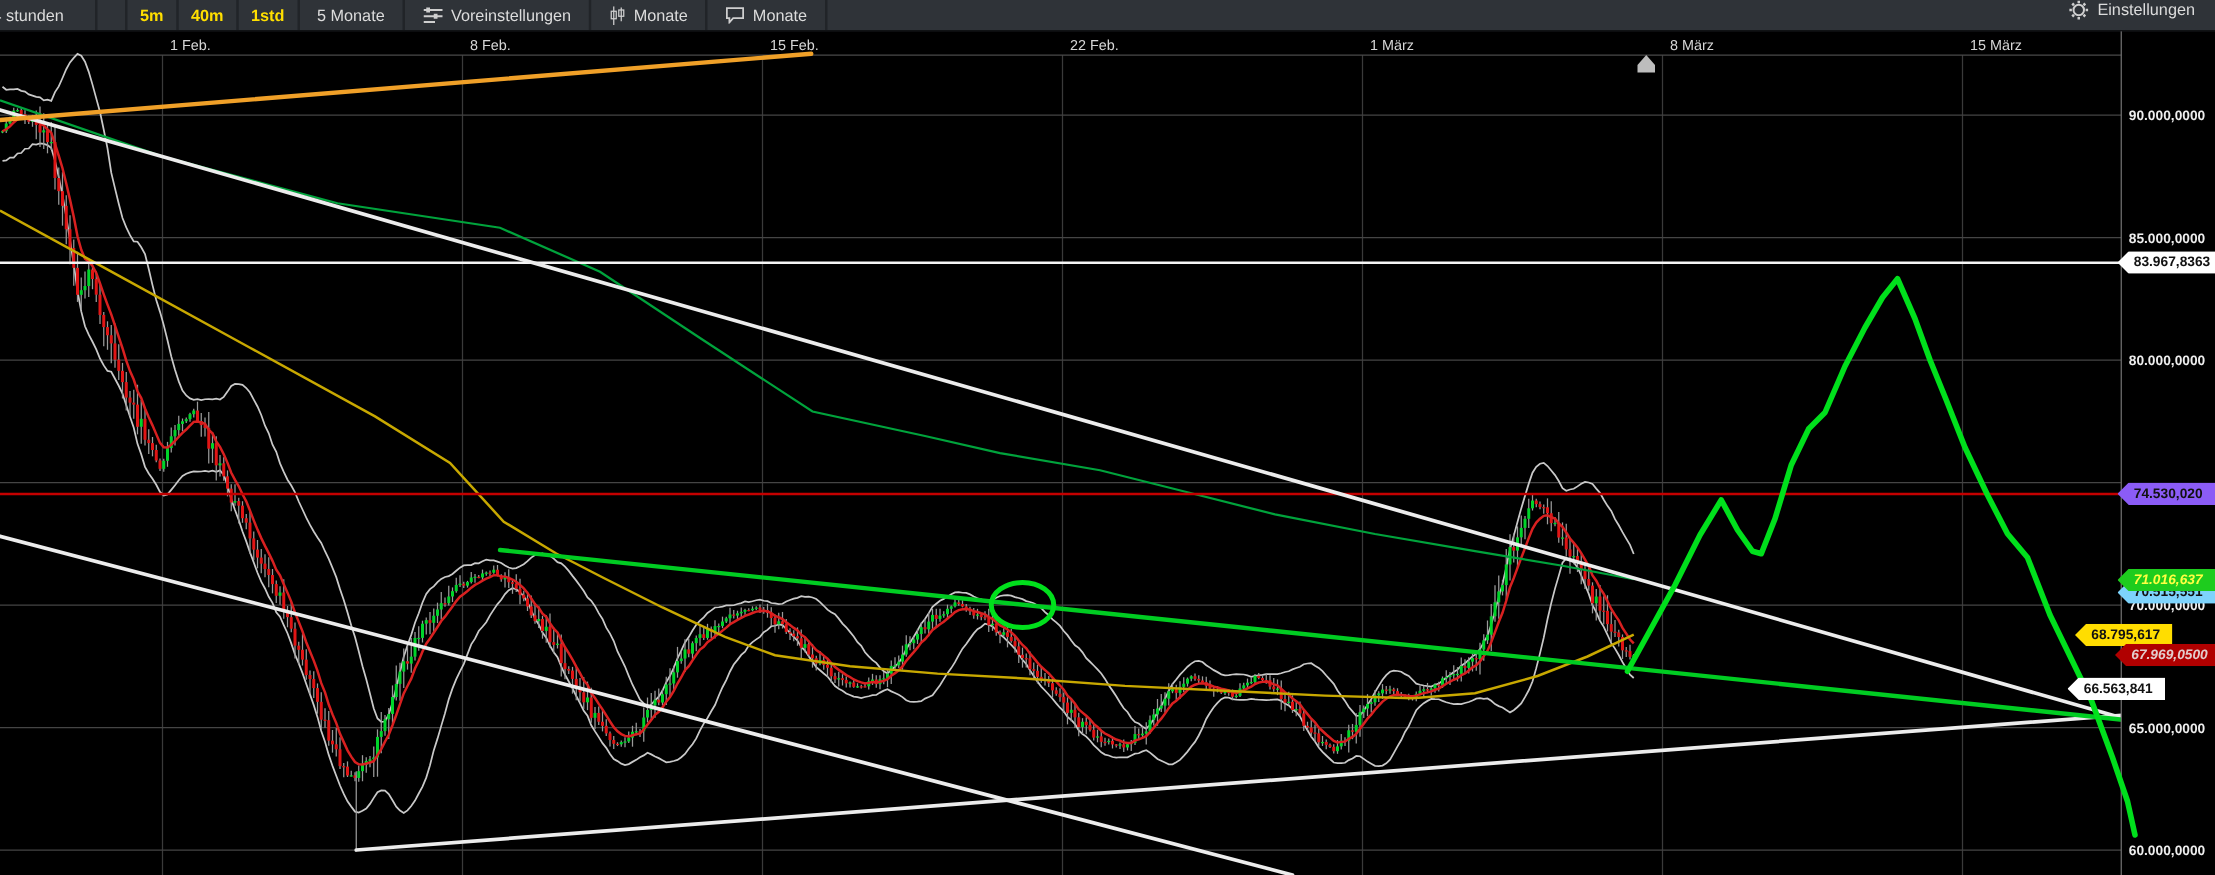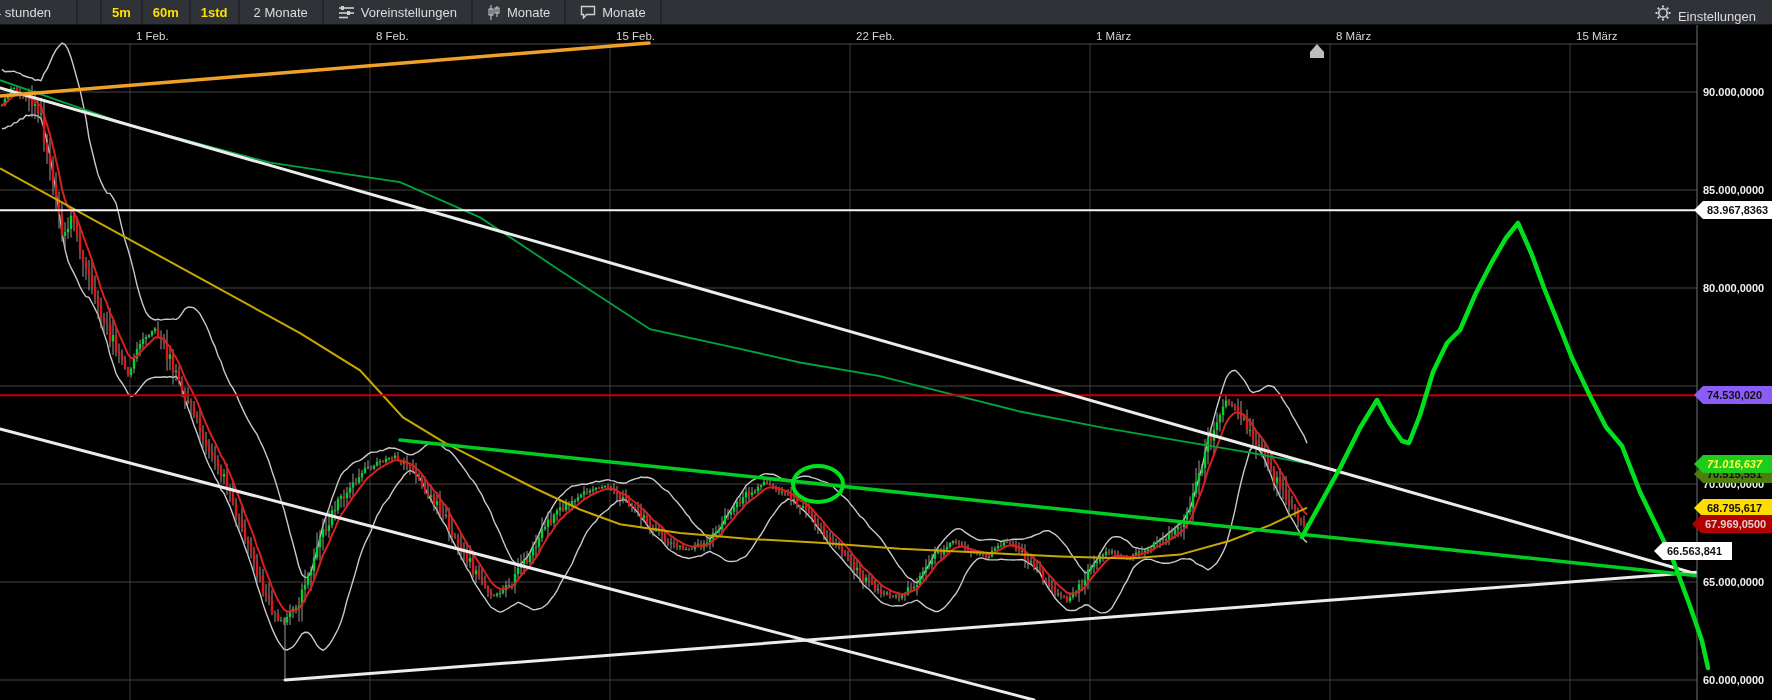--- a/index.html
+++ b/index.html
@@ -7,21 +7,21 @@
        font-family:"Liberation Sans",sans-serif;}
   
   #toolbar{position:absolute;left:0;top:0;width:1772px;height:24px;background:#2f3338;
            border-bottom:1px solid #101214;display:flex;align-items:stretch;z-index:30;}
   .tbtn{display:flex;align-items:center;gap:6px;padding:0 14px;color:#dcdcdc;font-size:13px;
         border-right:2px solid #212428;white-space:nowrap;cursor:default;}
   .tbtn.yellow{color:#ffdf00;font-weight:bold;padding:0 10px;justify-content:flex-end;}
   .tbtn.cut{padding-left:0;margin-left:-6px;width:68px;overflow:hidden;}
   .tbtn .ico{display:inline-flex;align-items:center;}
   #tb-spacer{flex:1;border:none;}
-  #tb-right{display:flex;align-items:flex-end;gap:7px;padding:0 16px;color:#dcdcdc;font-size:13px;}
+  #tb-right{display:flex;align-items:flex-start;gap:7px;padding:0 16px;color:#dcdcdc;font-size:13px;}
   .gap{width:22px;border-right:2px solid #212428;}
   
   #chart{position:absolute;left:0;top:0;z-index:1;}
   
   .badge{position:absolute;height:18px;line-height:18px;font-size:11px;font-weight:bold;
          padding-left:13px;box-sizing:border-box;z-index:20;
          clip-path:polygon(0 50%,9px 0,100% 0,100% 100%,9px 100%);}
 </style>
 </head>
 <body>
@@ -30,27 +30,27 @@
 
   <div id="toolbar">
     <div class="tbtn cut">
       <span>4 stunden</span>
     </div>
     <div class="gap"></div>
     <div class="tbtn yellow">
       <span>5m</span>
     </div>
     <div class="tbtn yellow">
-      <span>60m</span>
+      <span>40m</span>
     </div>
     <div class="tbtn yellow">
       <span>1std</span>
     </div>
     <div class="tbtn">
-      <span>2 Monate</span>
+      <span>5 Monate</span>
     </div>
     <div class="tbtn">
       <span class="ico">
         <svg width="17" height="14" viewBox="0 0 17 14">
           <g stroke="#cfcfcf" stroke-width="1.6" fill="#cfcfcf">
             <line x1="1" y1="3" x2="16" y2="3"></line>
               <rect x="3" y="1" width="3" height="4" stroke="none"></rect>
             <line x1="1" y1="8" x2="16" y2="8"></line>
               <rect x="9" y="6" width="3" height="4" stroke="none"></rect>
             <line x1="1" y1="12.5" x2="10" y2="12.5"></line>
@@ -1023,21 +1023,21 @@
       <text x="1703" y="292" fill="#eeeeee" font-size="11" font-weight="bold" font-family="&quot;Liberation Sans&quot;,sans-serif">80.000,0000</text>
       <text x="1703" y="488" fill="#eeeeee" font-size="11" font-weight="bold" font-family="&quot;Liberation Sans&quot;,sans-serif">70.000,0000</text>
       <text x="1703" y="586" fill="#eeeeee" font-size="11" font-weight="bold" font-family="&quot;Liberation Sans&quot;,sans-serif">65.000,0000</text>
       <text x="1703" y="684" fill="#eeeeee" font-size="11" font-weight="bold" font-family="&quot;Liberation Sans&quot;,sans-serif">60.000,0000</text>
       <path d="M1302.0 537.0L1318.0 508.0L1340.0 468.0L1360.0 428.0L1377.0 400.0L1390.0 424.0L1402.0 441.0L1409.0 443.0L1420.0 415.0L1433.0 372.0L1447.0 343.0L1460.0 330.0L1476.0 293.0L1492.0 262.0L1506.0 238.0L1518.0 223.0L1532.0 255.0L1544.0 288.0L1557.0 320.0L1572.0 358.0L1590.0 396.0L1606.0 427.0L1622.0 446.0L1640.0 492.0L1657.0 527.0L1673.0 560.0L1690.0 606.0L1702.0 641.0L1708.0 668.0" fill="none" stroke="#00e01c" stroke-width="4.5" stroke-linejoin="round" stroke-linecap="round"></path>
       <ellipse cx="818" cy="484" rx="25" ry="18" fill="none" stroke="#00e01c" stroke-width="4"></ellipse>
       <polygon points="1317,44 1324,52 1324,58 1310,58 1310,52" fill="#bdbdbd"></polygon>
     </svg>
 
   <div id="badges">
-      <div class="badge" style="background: #4d7c0f; color: rgb(17, 17, 17); top: 465px; left: 1694px; width: 78px;">70.515,551</div>
+      <div class="badge" style="background: #7dd3fc; color: rgb(17, 17, 17); top: 465px; left: 1694px; width: 78px;">70.515,551</div>
       <div class="badge" style="background: rgb(255, 255, 255); color: rgb(17, 17, 17); top: 201px; left: 1694px; width: 78px;">83.967,8363</div>
       <div class="badge" style="background: #8b5cf6; color: rgb(17, 17, 17); top: 386px; left: 1694px; width: 78px;">74.530,020</div>
       <div class="badge" style="background: rgb(255, 255, 255); color: rgb(17, 17, 17); top: 542px; left: 1654px; width: 78px;">66.563,841</div>
       <div class="badge" style="background: rgb(30, 204, 30); color: rgb(255, 255, 66); top: 455px; left: 1694px; width: 78px; font-style: italic;">71.016,637</div>
-      <div class="badge" style="background: rgb(255, 221, 0); color: rgb(17, 17, 17); top: 499px; left: 1694px; width: 78px;">68.795,617</div>
-      <div class="badge" style="background: rgb(176, 0, 0); color: rgb(227, 204, 204); top: 515px; left: 1692px; width: 80px; ">67.969,0500</div>
+      <div class="badge" style="background: rgb(255, 221, 0); color: rgb(17, 17, 17); top: 499px; left: 1660px; width: 78px;">68.795,617</div>
+      <div class="badge" style="background: rgb(176, 0, 0); color: rgb(227, 204, 204); top: 515px; left: 1692px; width: 80px; font-style: italic;">67.969,0500</div>
     </div>
 </div>
 
 </body></html>

